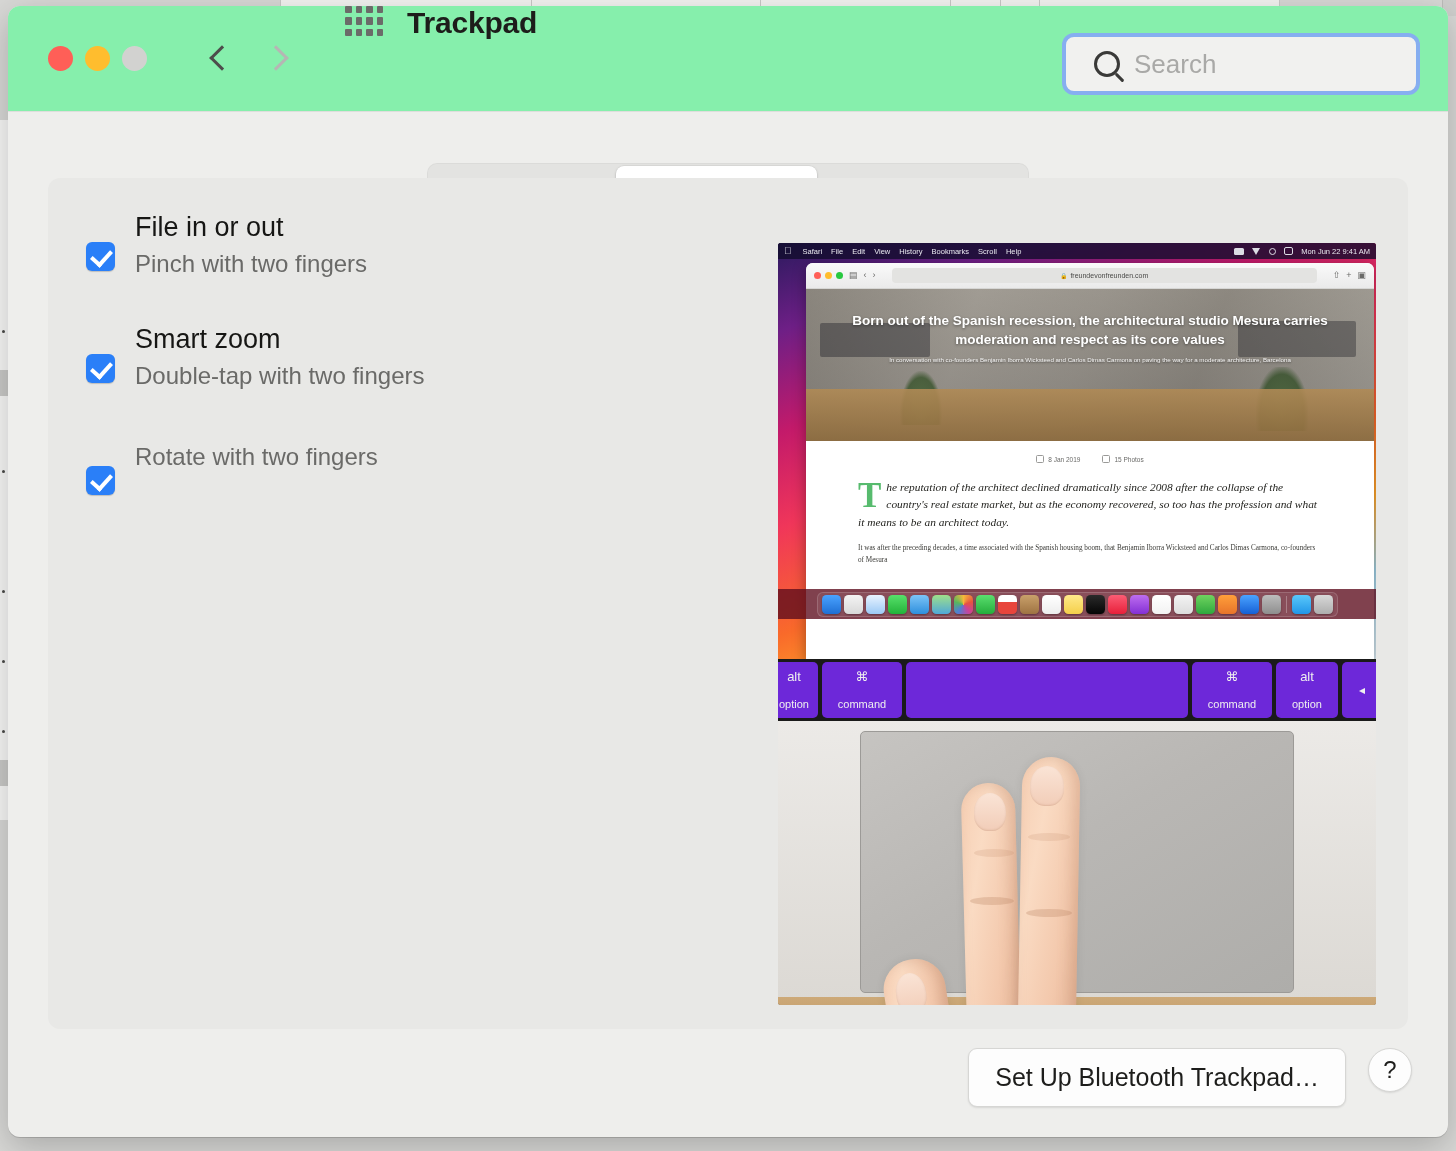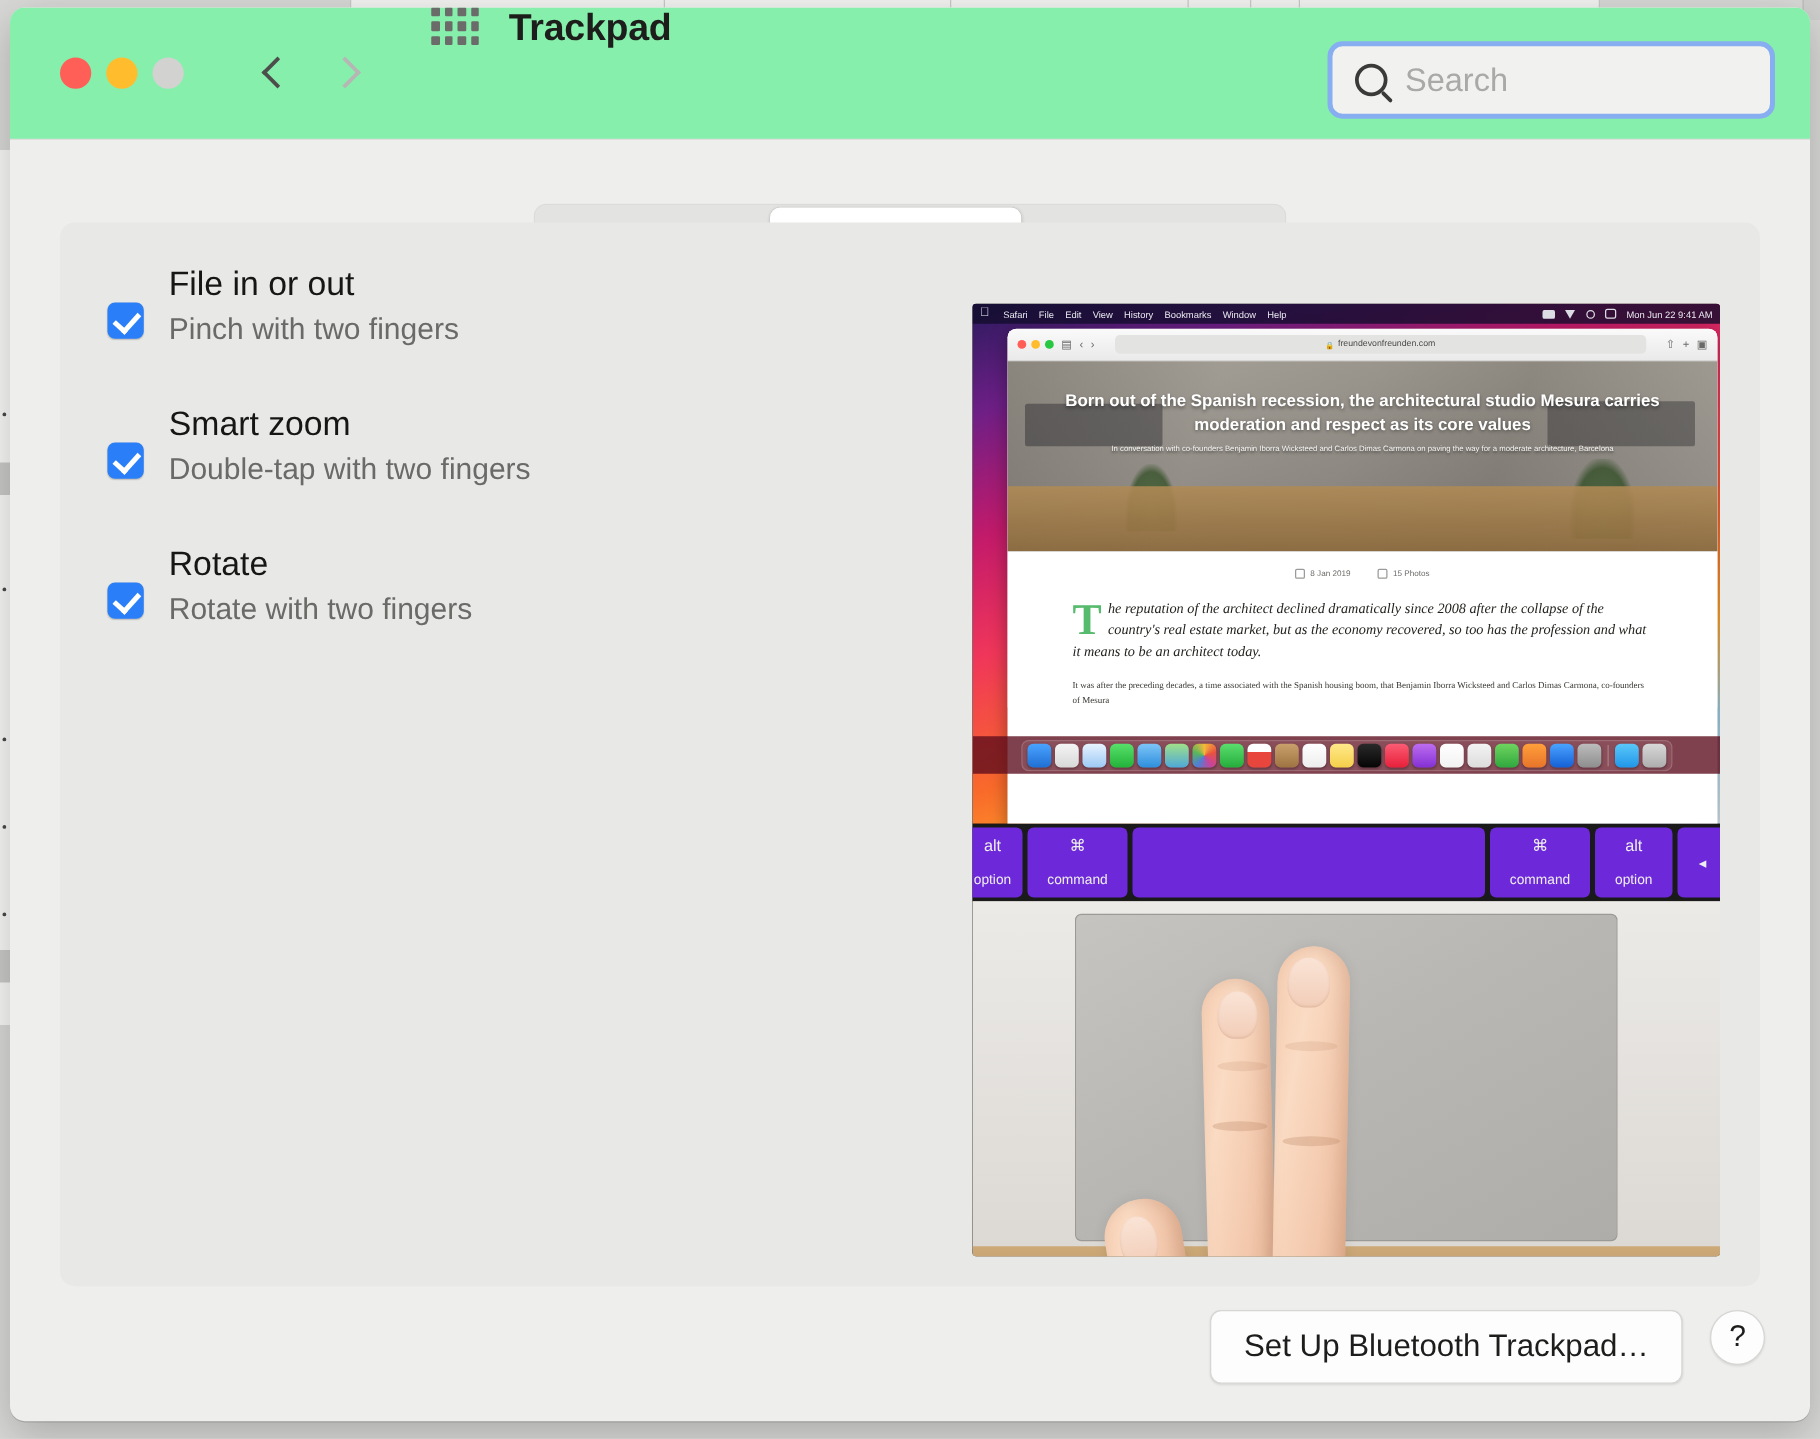--- a/index.html
+++ b/index.html
@@ -142,21 +142,21 @@
 
   .search-wrap {
     position: absolute;
     right: 28px; top: 27px;
     width: 358px; height: 62px;
     border-radius: 12px;
     border: 4px solid #86aef0;
     background: #f1f1ef;
     display: flex;
     align-items: center;
-    padding-left: 18px;
+    padding-left: 28px;
   }
   .search-glass {
     width: 26px; height: 26px;
     border: 3px solid #3a3a38;
     border-radius: 50%;
     position: relative;
     flex: 0 0 auto;
   }
   .search-glass::after {
     content: "";
@@ -747,40 +747,39 @@
             <span class="cb"></span>
             <div class="opt-text">
               <div class="opt-title">Smart zoom</div>
               <div class="opt-sub">Double-tap with two fingers</div>
             </div>
           </div>
 
           <div class="opt-row">
             <span class="cb"></span>
             <div class="opt-text">
-              <div class="opt-title">Rotate</div>
               <div class="opt-sub">Rotate with two fingers</div>
             </div>
           </div>
 
         </div>
 
         <div class="preview">
 
           <div class="pv-desktop">
 
             <div class="menubar">
               <span class="apple"></span>
               <span>Safari</span>
               <span>File</span>
               <span>Edit</span>
               <span>View</span>
               <span>History</span>
               <span>Bookmarks</span>
-              <span>Window</span>
+              <span>Scroll</span>
               <span>Help</span>
               <span class="spacer"></span>
               <span class="mb-right">
                 <i class="mb-ic"></i>
                 <i class="mb-ic wifi"></i>
                 <i class="mb-ic mag"></i>
                 <i class="mb-ic cc"></i>
                 <span class="mb-clock">Mon Jun 22  9:41 AM</span>
               </span>
             </div>

